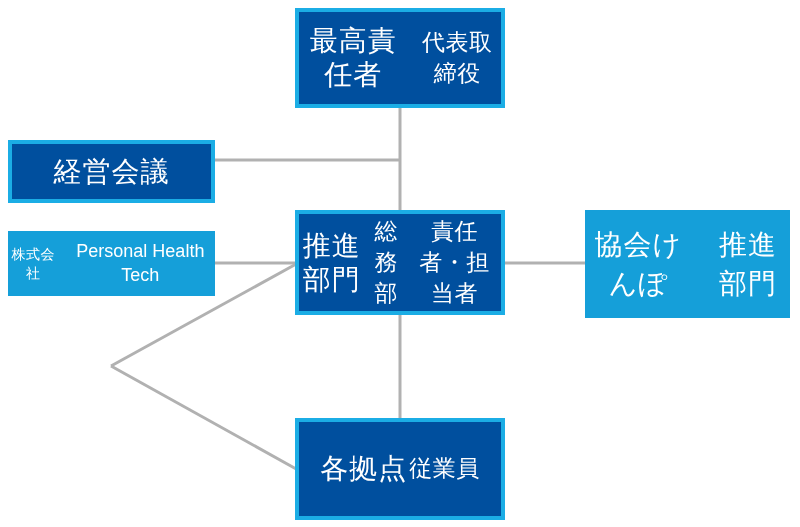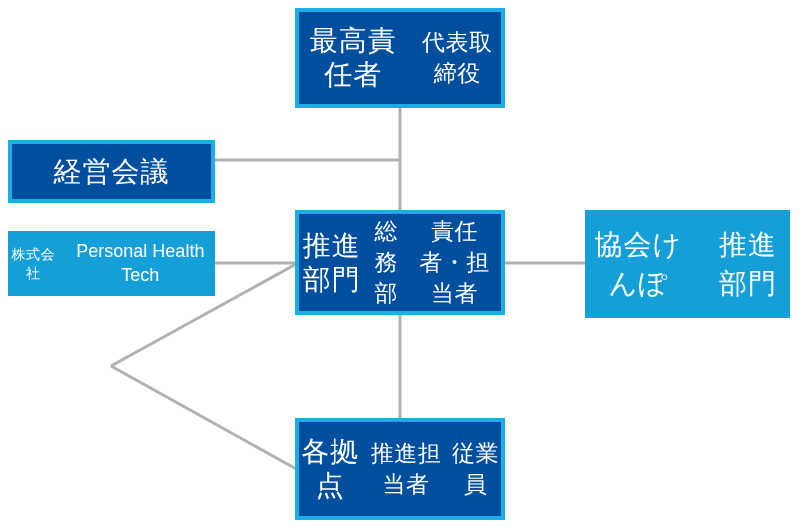--- a/index.html
+++ b/index.html
@@ -116,17 +116,16 @@
   </div>
 
   <div class="node node--light node--company">
     <span class="node__sub node__sub--small">株式会社</span>
     <span class="node__sub node__sub--latin">Personal Health Tech</span>
   </div>
 
 
   <div class="node node--dark node--sites">
     <span class="node__title">各拠点</span>
-    <span class="node__sub">推進担当者</span>
     <span class="node__sub">従業員</span>
   </div>
 
 </div>
 
 </body></html>

